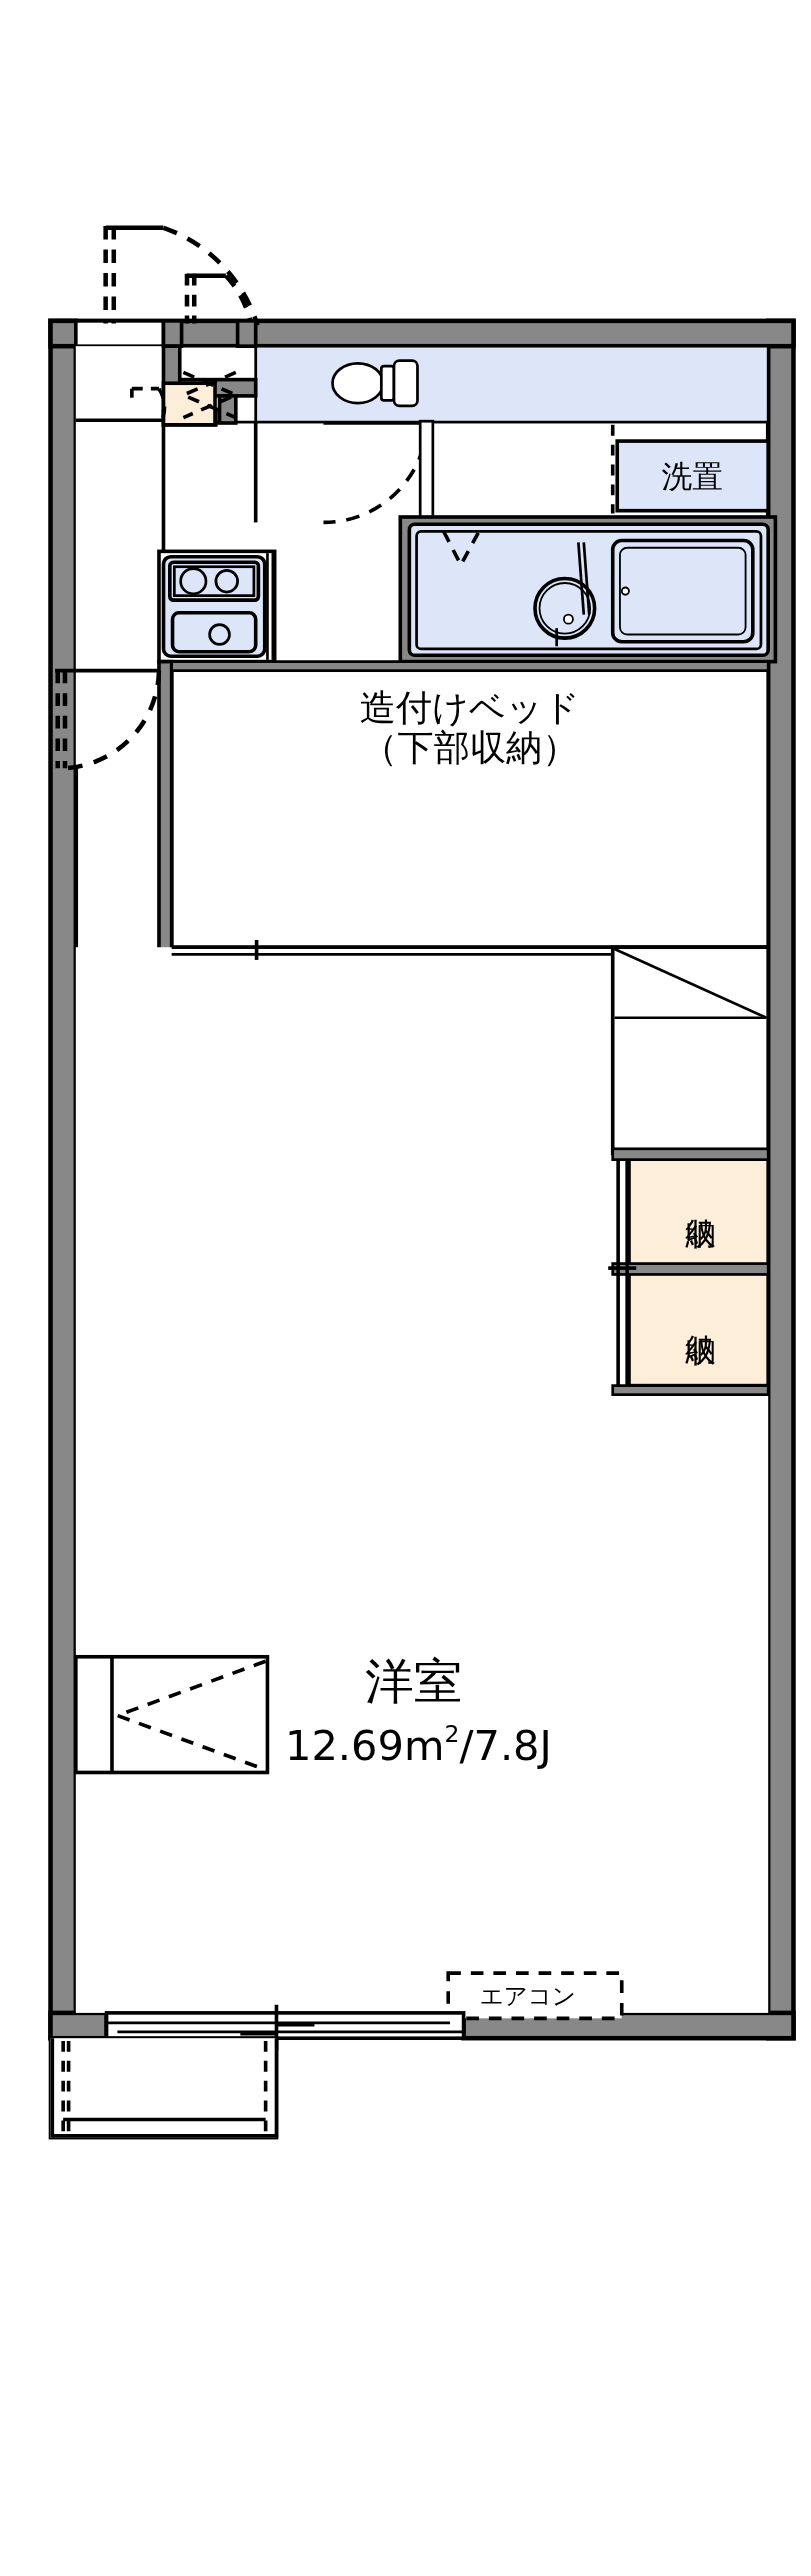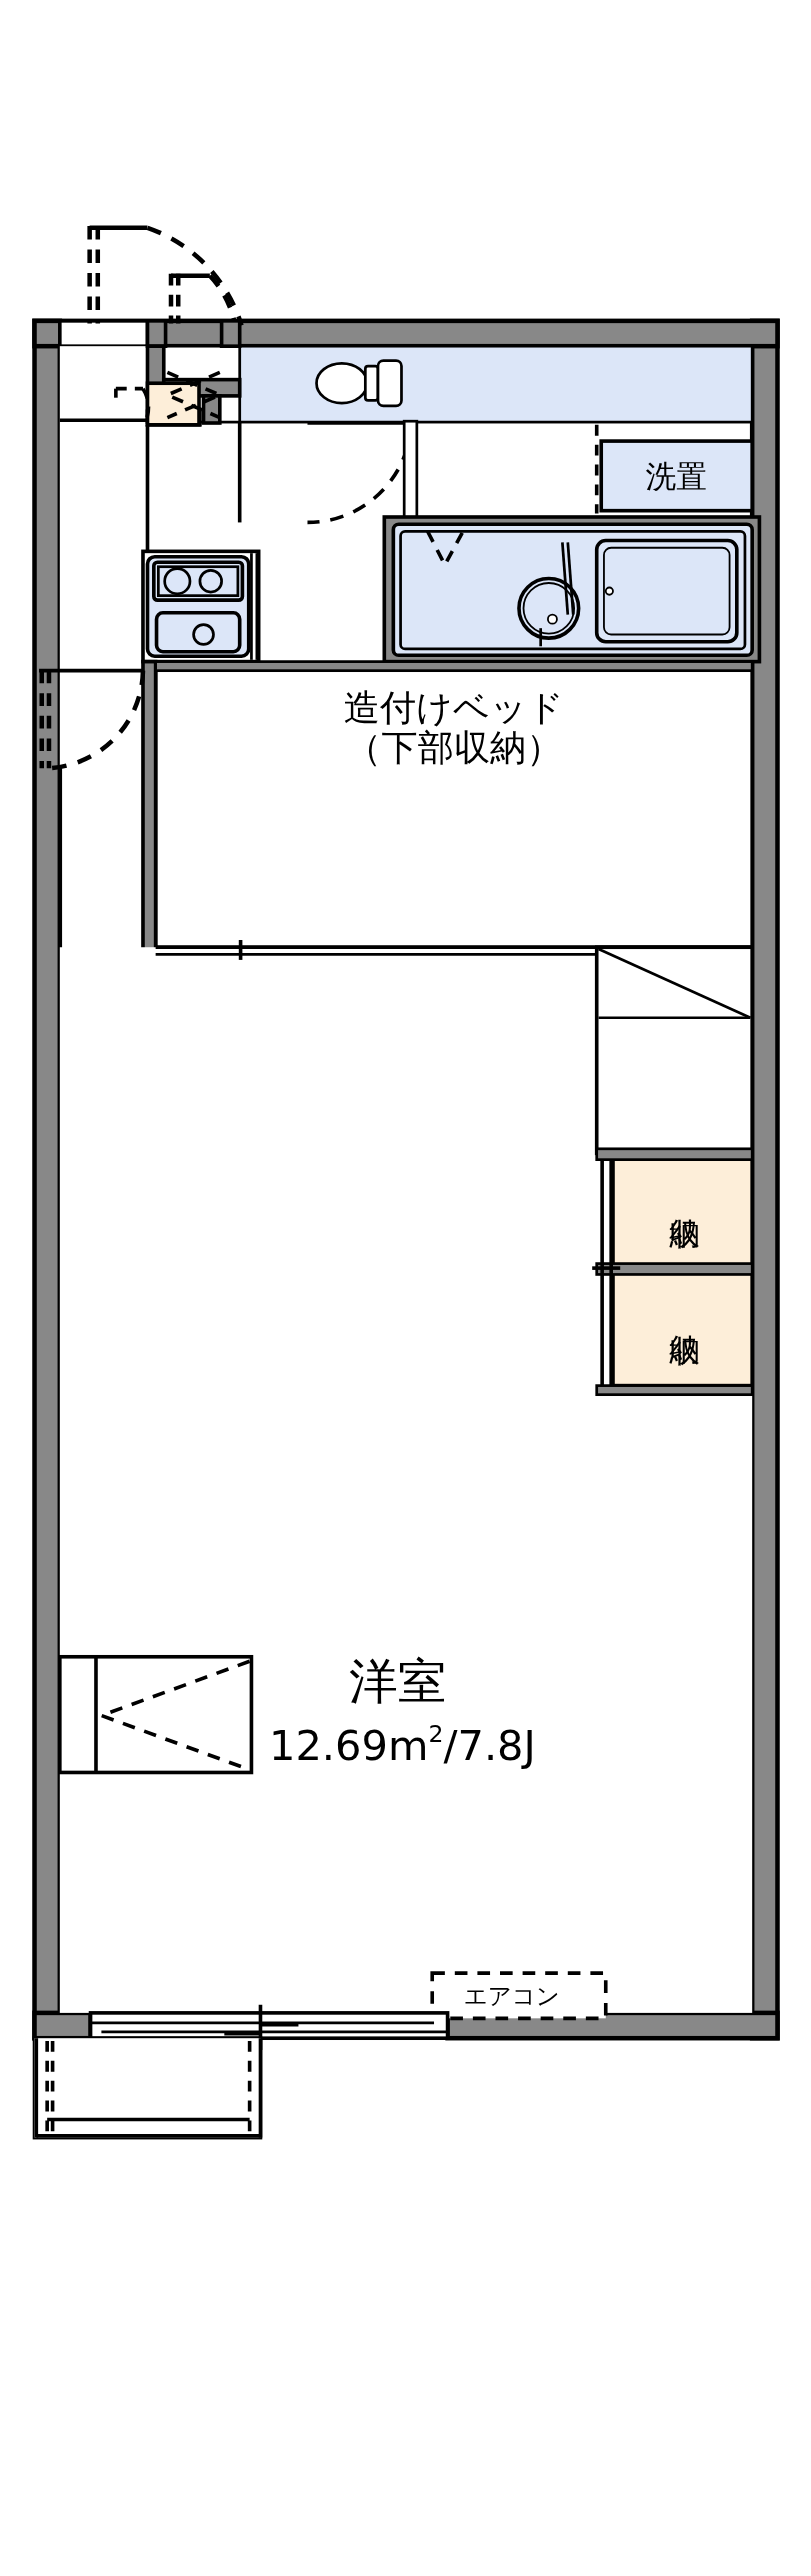--- a/index.html
+++ b/index.html
@@ -9,21 +9,21 @@
   }
   body {
     width: 812px;
     height: 2576px;
     position: relative;
     font-family: "Liberation Sans", "DejaVu Sans", sans-serif;
     overflow: hidden;
   }
   #plan-root {
     position: absolute;
-    left: 0; top: 0;
+    left: 16px; top: 0;
     width: 700px;
     height: 2576px;
   }
   svg.floorplan {
     display: block;
     width: 812px;
     height: 2576px;
   }
   .lbl {
     font-family: "DejaVu Sans", "Liberation Sans", sans-serif;

